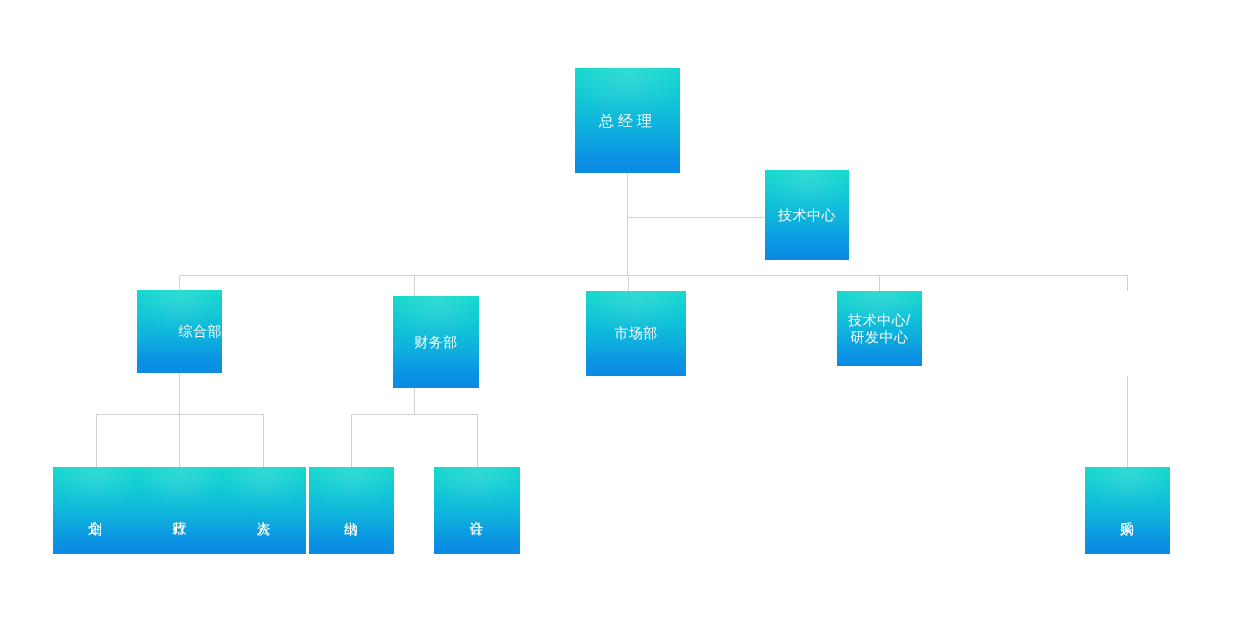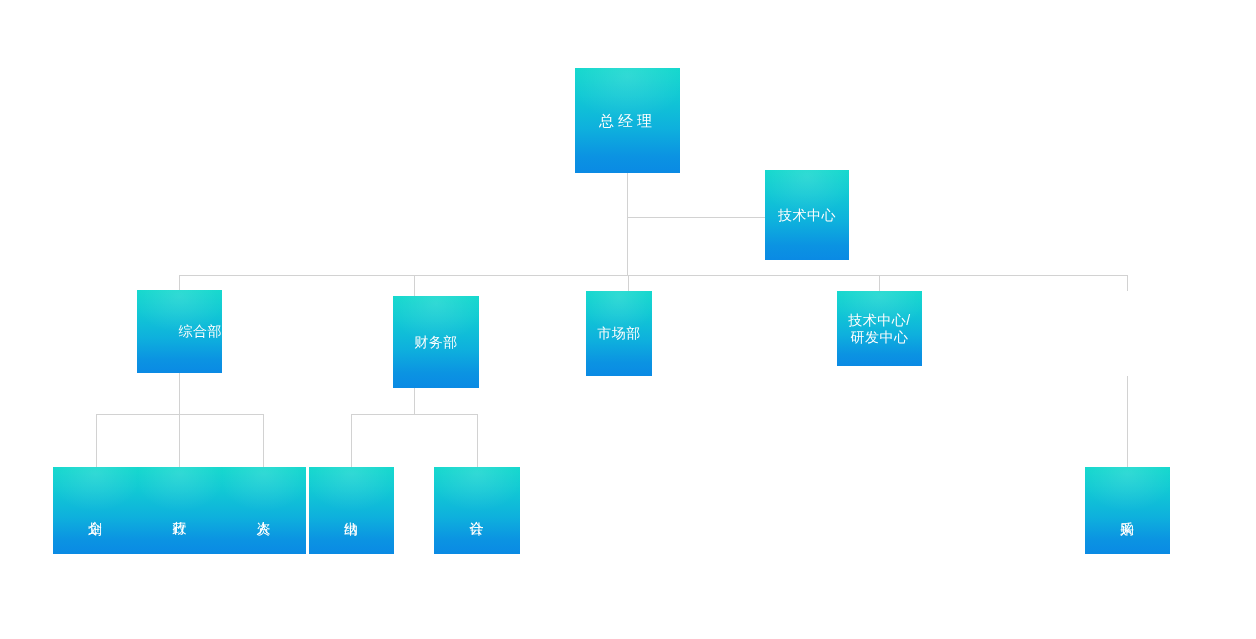--- a/index.html
+++ b/index.html
@@ -100,21 +100,21 @@
   </div>
 
   <div class="node" style="left:137px; top:290px; width:85px; height:83px;justify-content:flex-end;">
     <span class="node-label fs14">综合部</span>
   </div>
 
   <div class="node" style="left:393px; top:296px; width:86px; height:92px;">
     <span class="node-label fs14">财务部</span>
   </div>
 
-  <div class="node" style="left:586px; top:291px; width:66px; height:85px;">
+  <div class="node" style="left:586px; top:291px; width:100px; height:85px;">
     <span class="node-label fs14">市场部</span>
   </div>
 
   <div class="node" style="left:837px; top:291px; width:85px; height:75px;">
     <span class="node-label fs14">技术中心/
 研发中心</span>
   </div>
 
 
   <div class="node vertical" style="left:53px; top:467px; width:85px; height:87px;">

